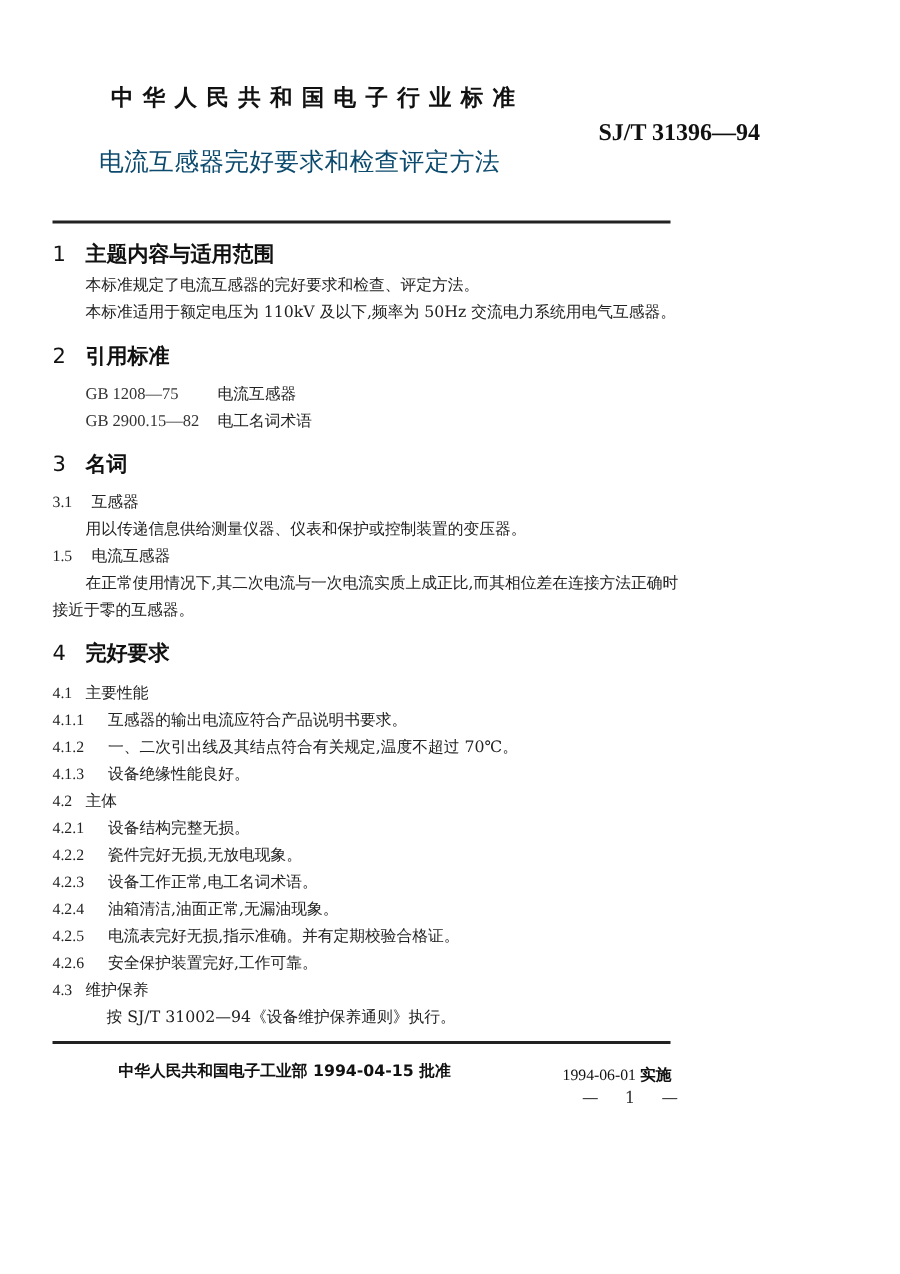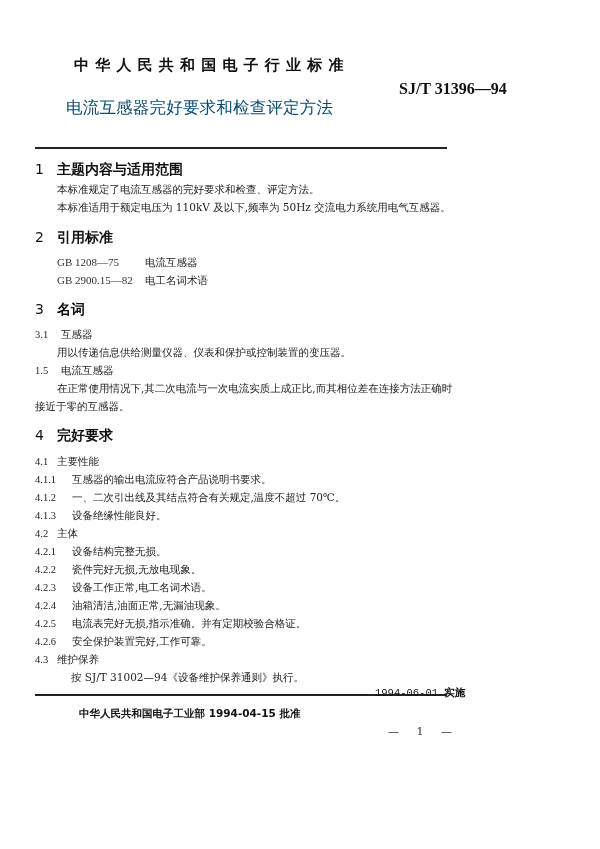--- a/index.html
+++ b/index.html
@@ -28,21 +28,21 @@
   .h1 .num { display: inline-block; width: 22px; font-weight: normal; }
   .p { font-size: 10.5px; color: #222; }
   .sub { font-size: 10.5px; color: #222; }
   .sub .num { display: inline-block; font-family: Liberation Serif, serif; color: #222; }
   .ref .code { display: inline-block; width: 88px; font-family: "Liberation Serif", serif; font-size: 11px; color: #333; }
   .footer-left {
     left: 35px; top: 707px; font-family: "DejaVu Sans", sans-serif;
     font-weight: bold; font-size: 10.5px; color: #111; margin-left: 44px;
   }
   .footer-right {
-    left: 375px; top: 686px; font-family: Liberation Mono, monospace;
+    left: 375px; top: 710px; font-family: Liberation Serif, serif;
     font-weight: normal; font-size: 10.5px; color: #111;
   }
   .footer-right .b { font-weight: bold; }
   .pageno { left: 388px; top: 725px; font-size: 11px; color: #333; letter-spacing: 0; }
 </style>
 </head>
 <body>
 
 <div>
 

